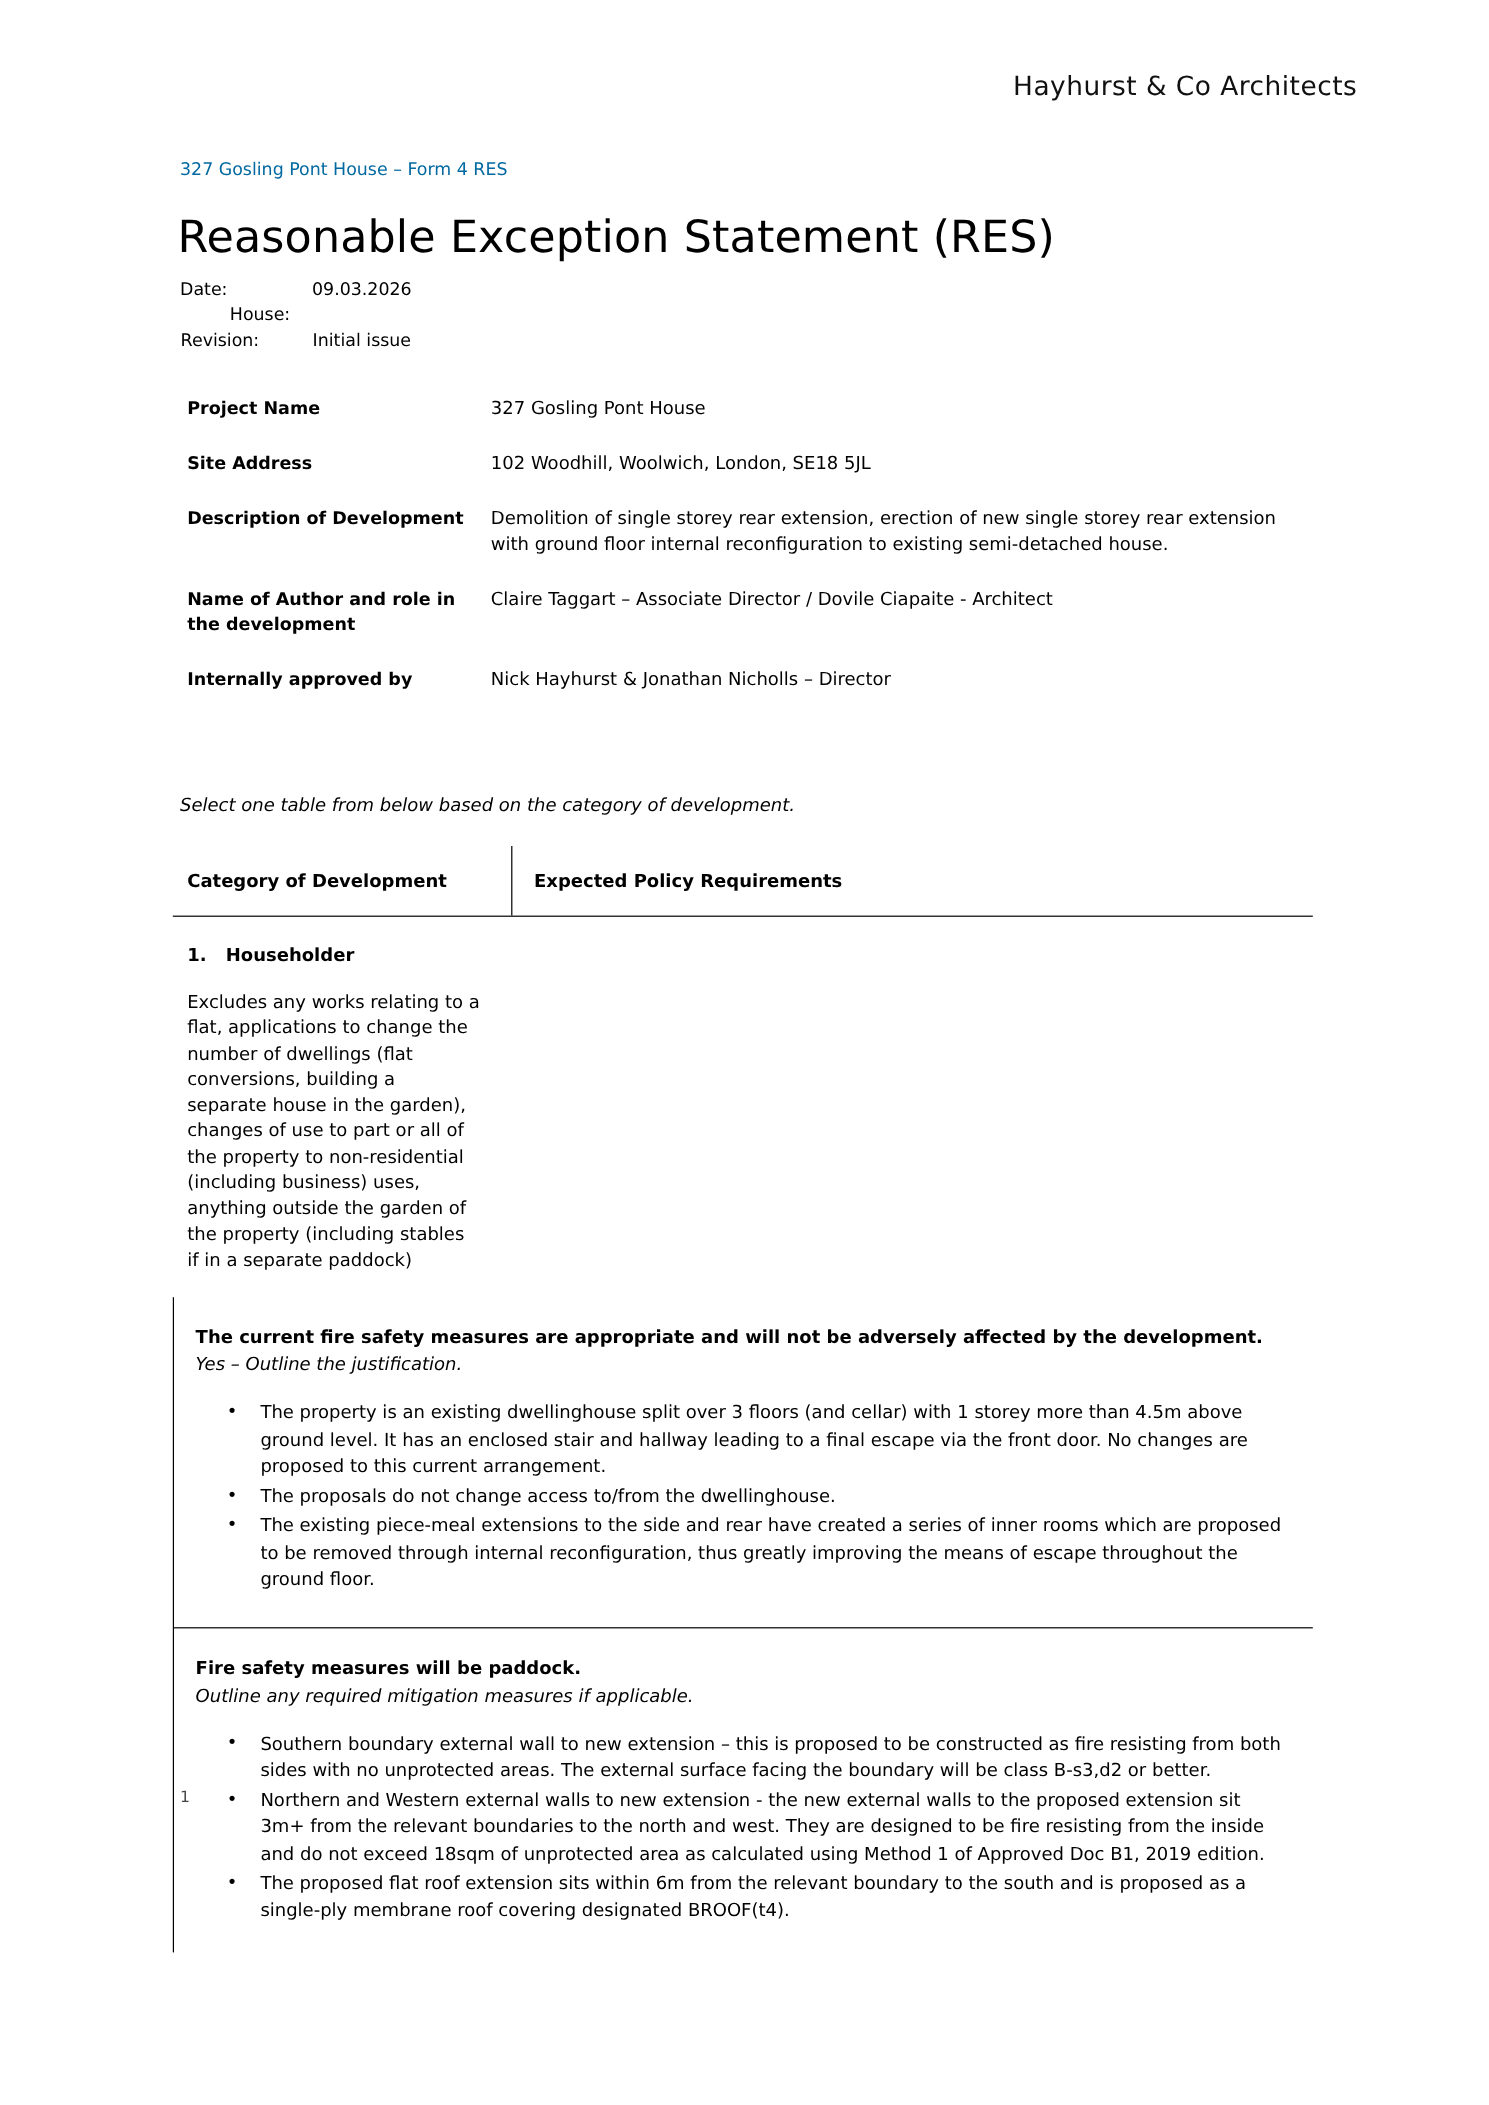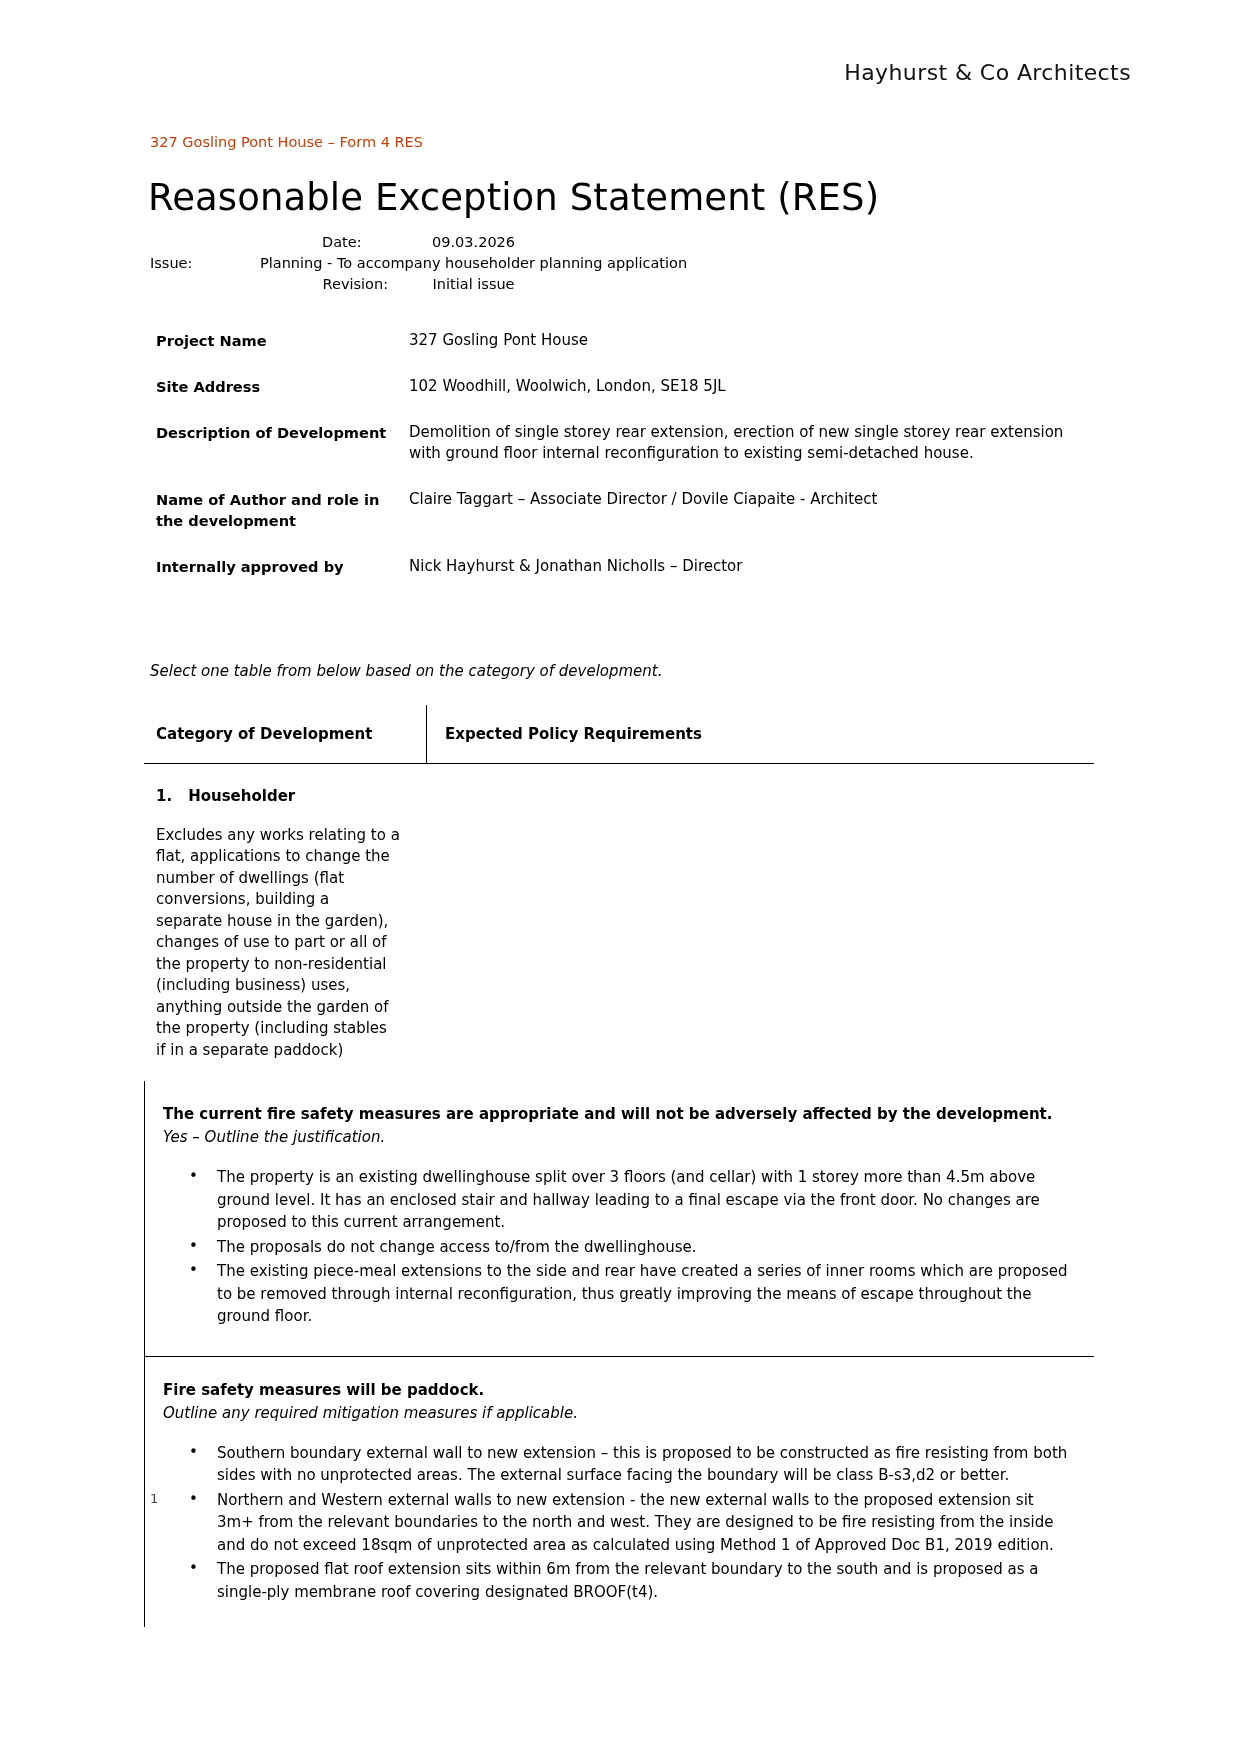--- a/index.html
+++ b/index.html
@@ -32,21 +32,21 @@
     letter-spacing: 0.4px;
     color: #111;
     font-weight: 400;
   }
 
   .doc-ref {
     position: absolute;
     top: 134px;
     left: 150px;
     font-size: 14.5px;
-    color: #c2410c;
+    color: #0369a1;
   }
 
   .doc-title {
     position: absolute;
     top: 176px;
     left: 148px;
     font-size: 37px;
     font-weight: 400;
     letter-spacing: 0.1px;
     color: #000;
@@ -212,22 +212,21 @@
   <div class="doc-ref">327 Gosling Pont House – Form 4 RES</div>
 
   <div class="doc-title">Reasonable Exception Statement (RES)</div>
 
   <div class="meta">
     <div class="meta-row">
       <div class="meta-label">Date:</div>
       <div class="meta-value">09.03.2026</div>
     </div>
     <div class="meta-row">
-      <div class="meta-label">Issue:</div>
-      <div class="meta-value">Planning - To accompany householder planning application</div>
+      <div class="meta-label">House:</div>
     </div>
     <div class="meta-row">
       <div class="meta-label">Revision:</div>
       <div class="meta-value">Initial issue</div>
     </div>
   </div>
 
   <div class="info-table">
     <div class="info-row">
       <div class="info-label">Project Name</div>

